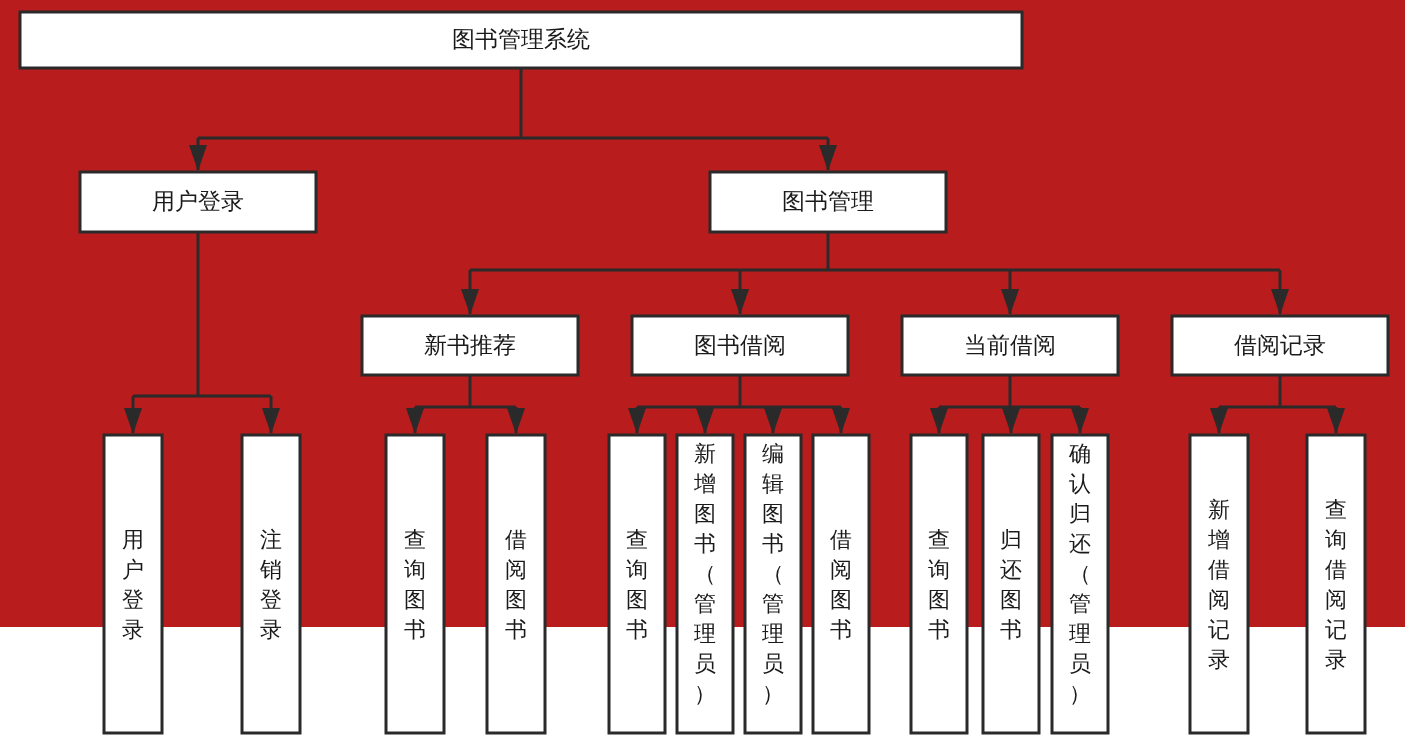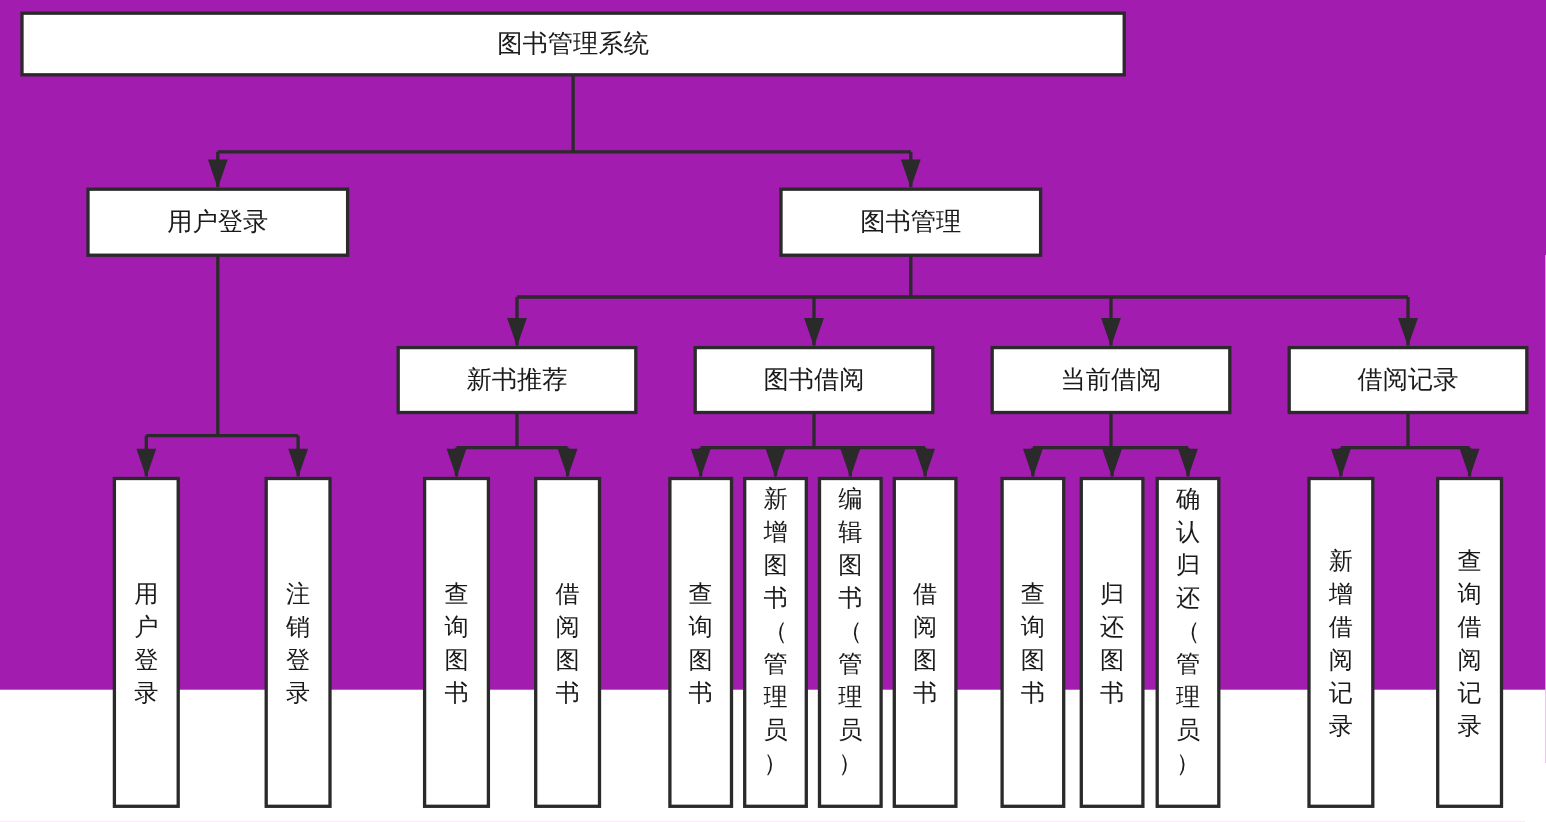--- a/index.html
+++ b/index.html
@@ -11,21 +11,21 @@
   body {
     font-family: "Liberation Sans", "DejaVu Sans", sans-serif;
     width: 1405px;
     height: 747px;
     overflow: hidden;
   }
   #diagram-root {
     position: relative;
     width: 1405px;
     height: 627px;
-    background: #a21caf;
+    background: #b91c1c;
   }
   svg#tree-svg {
     position: absolute;
     left: 0;
     top: 0;
     width: 1405px;
     height: 747px;
     display: block;
   }
   .node-rect {

